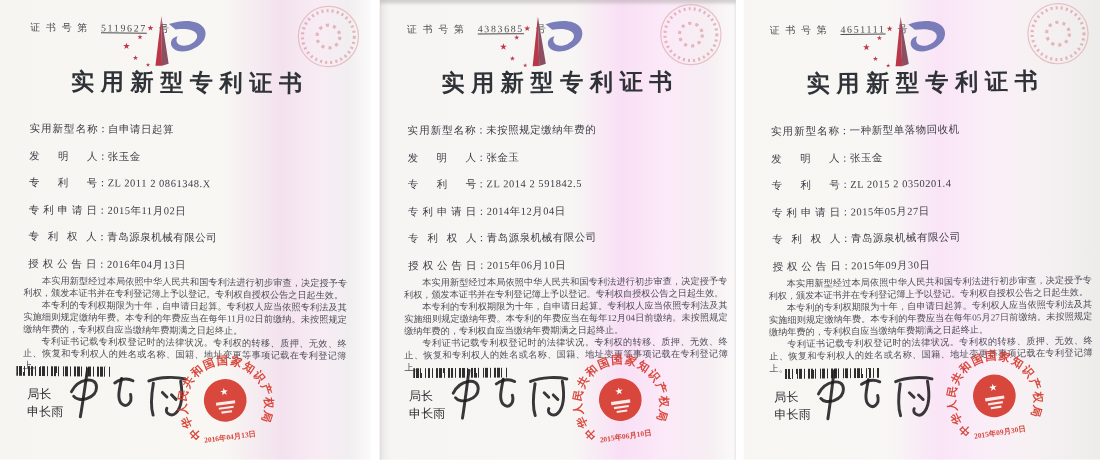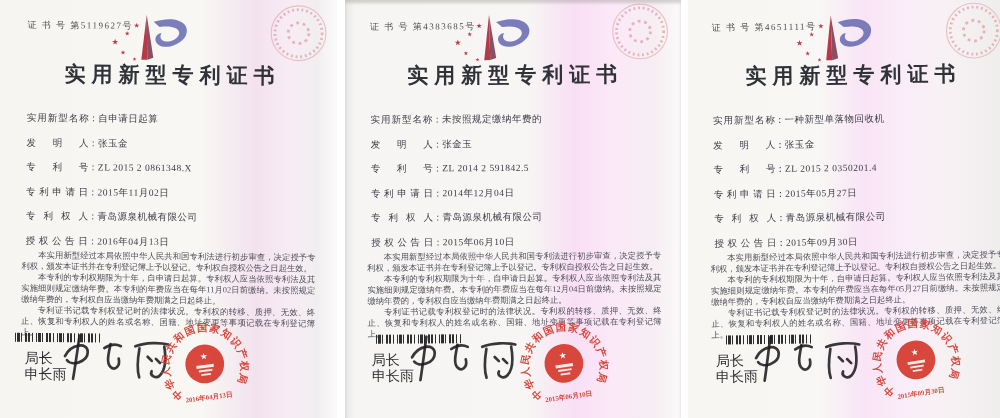--- a/index.html
+++ b/index.html
@@ -5,50 +5,50 @@
   html,body{margin:0;padding:0;}
   body{
     width:1000px;height:418px;background:#ffffff;overflow:hidden;
     display:flex;font-family:"Liberation Serif","DejaVu Serif",serif;
   }
   .cert-card{position:relative;height:418px;overflow:hidden;flex:none;}
   .c1{width:337px;margin-right:8px;
     background:linear-gradient(90deg,#f6f5f1 0%,#f8f7f4 60%,#f3e2ee 76%,#f8ecf4 86%,#f1eef0 94%,#fbfafa 100%);}
   .c2{width:324px;margin-right:7px;
     background:linear-gradient(90deg,#e9e7e5 0%,#f6f5f3 3%,#f7f6f4 54%,#f9dff5 68%,#fbe9f8 80%,#f6eef2 92%,#fbfafa 100%);
-    box-shadow:inset 0 3px 3px rgba(140,135,132,.35);padding-left:12px;}
+    box-shadow:inset 0 3px 3px rgba(140,135,132,.35);}
   .c3{width:328px;
     background:linear-gradient(90deg,#f7f6f2 0%,#f8f7f5 40%,#f9e4f6 54%,#faedf8 66%,#f7f1f3 78%,#f3eff0 88%,#edebea 100%);}
   .tilt{position:absolute;inset:0;}
   .c1 .tilt{transform:rotate(.5deg);}
   .c2 .tilt{transform:rotate(-.3deg);}
   .c3 .tilt{transform:rotate(-.7deg);}
 
   .cert-no{position:absolute;left:26px;top:20px;font-size:9px;color:#4c4c50;letter-spacing:1.5px;white-space:nowrap;}
-  .cert-no .num{margin:0 0;}
+  .cert-no .num{margin:0 11px;text-decoration:underline;}
   .logo{position:absolute;left:104px;top:13px;width:86px;height:52px;}
   .corner-stamp{position:absolute;right:6px;top:1px;width:68px;height:66px;opacity:.6;}
   .title{position:absolute;left:0;top:61px;width:100%;text-align:center;
     font-size:21px;font-weight:700;letter-spacing:6px;color:#2f3338;text-indent:6px;}
 
   .fields{position:absolute;left:26px;top:113px;width:285px;font-size:9.5px;color:#3d3d46;}
   .f-row{line-height:12px;margin-bottom:12.5px;white-space:nowrap;}
   .f-label{display:inline-block;width:62px;text-align:justify;text-align-last:justify;}
   .f-value{letter-spacing:.5px;}
 
   .body-text{position:absolute;left:22px;top:251px;width:294px;font-size:8.3px;line-height:11px;
     color:#4e4e58;text-align:justify;}
   .body-text p{margin:0;text-indent:2em;}
 
   .barcode{position:absolute;left:16px;top:334px;width:86px;height:9px;
     background:repeating-linear-gradient(90deg,#2e2e2e 0 1.5px,transparent 1.5px 2.5px,#2e2e2e 2.5px 5px,transparent 5px 6.5px,#2e2e2e 6.5px 7.5px,transparent 7.5px 10.5px);}
   .c2 .barcode{left:30px;}
   .c3 .barcode{left:36px;}
 
-  .director{position:absolute;left:26px;top:352px;font-size:14px;color:#2f2f34;line-height:16px;}
+  .director{position:absolute;left:26px;top:352px;font-size:11px;color:#2f2f34;line-height:16px;}
   .signature{position:absolute;left:58px;top:332px;width:124px;height:54px;}
   .signature path{stroke:#1d1d1f;stroke-width:2.6;fill:none;stroke-linecap:round;opacity:.88;}
 
   .seal{position:absolute;left:158px;top:318px;width:97px;height:97px;transform:rotate(-8deg);opacity:.93;}
   .c2 .seal{left:170px;}
   .c3 .seal{left:178px;top:315px;}
   .seal .ring-text{font-size:10.5px;letter-spacing:1.5px;fill:#d63b2f;font-weight:700;
     font-family:"Liberation Serif","DejaVu Serif",serif;}
   .seal .seal-date{font-size:7px;fill:#d63b2f;text-anchor:middle;font-weight:700;}
   .emblem-star{font-family:"DejaVu Sans",sans-serif;}
@@ -72,21 +72,21 @@
   </svg>
   <svg class="corner-stamp" viewBox="0 0 70 70">
     <circle cx="35" cy="33" r="29" fill="none" stroke="#dba3a8" stroke-width="1.2"></circle>
     <circle cx="35" cy="33" r="25" fill="none" stroke="#d98f96" stroke-width="3" stroke-dasharray="2 3"></circle>
     <circle cx="35" cy="33" r="11" fill="none" stroke="#d98f96" stroke-width="3" stroke-dasharray="3 4"></circle>
   </svg>
   <div class="title">实用新型专利证书</div>
   <div class="fields">
     <div class="f-row"><span class="f-label">实用新型名称</span><span>：</span><span class="f-value">自申请日起算</span></div>
     <div class="f-row"><span class="f-label">发明人</span><span>：</span><span class="f-value">张玉金</span></div>
-    <div class="f-row"><span class="f-label">专利号</span><span>：</span><span class="f-value">ZL 2015 2 0861348.X</span></div>
+    <div class="f-row"><span class="f-label">专利号</span><span>：</span><span class="f-value">ZL 2011 2 0861348.X</span></div>
     <div class="f-row"><span class="f-label">专利申请日</span><span>：</span><span class="f-value">2015年11月02日</span></div>
     <div class="f-row"><span class="f-label">专利权人</span><span>：</span><span class="f-value">青岛源泉机械有限公司</span></div>
     <div class="f-row"><span class="f-label">授权公告日</span><span>：</span><span class="f-value">2016年04月13日</span></div>
   </div>
   <div class="body-text">
     <p>本实用新型经过本局依照中华人民共和国专利法进行初步审查，决定授予专利权，颁发本证书并在专利登记簿上予以登记。专利权自授权公告之日起生效。</p>
     <p>本专利的专利权期限为十年，自申请日起算。专利权人应当依照专利法及其实施细则规定缴纳年费。本专利的年费应当在每年11月02日前缴纳。未按照规定缴纳年费的，专利权自应当缴纳年费期满之日起终止。</p>
     <p>专利证书记载专利权登记时的法律状况。专利权的转移、质押、无效、终止、恢复和专利权人的姓名或名称、国籍、地址变更等事项记载在专利登记簿上。</p>
   </div>
   <div class="barcode"></div>

